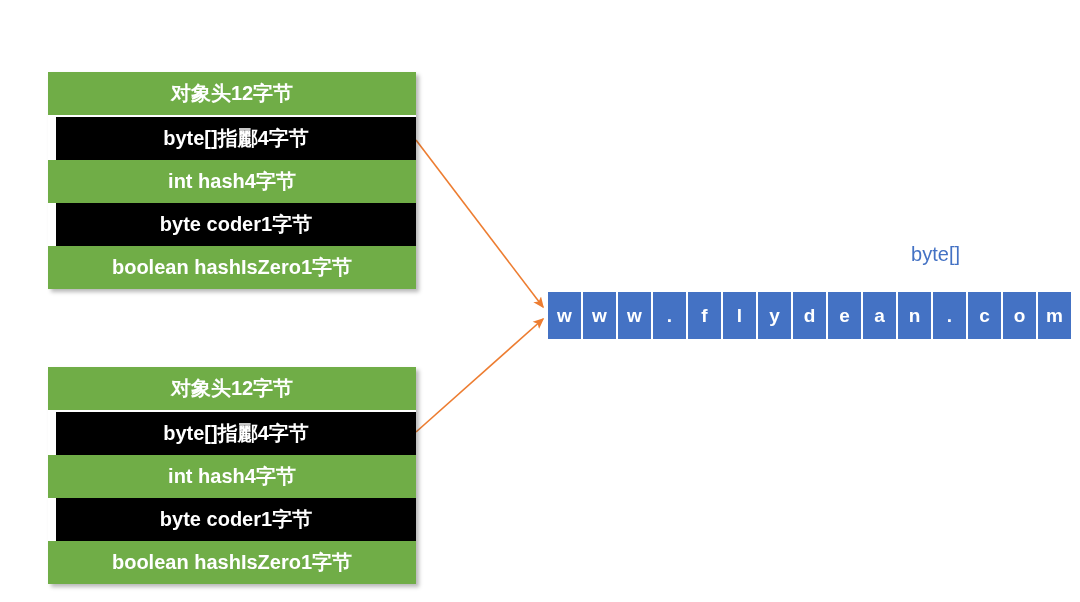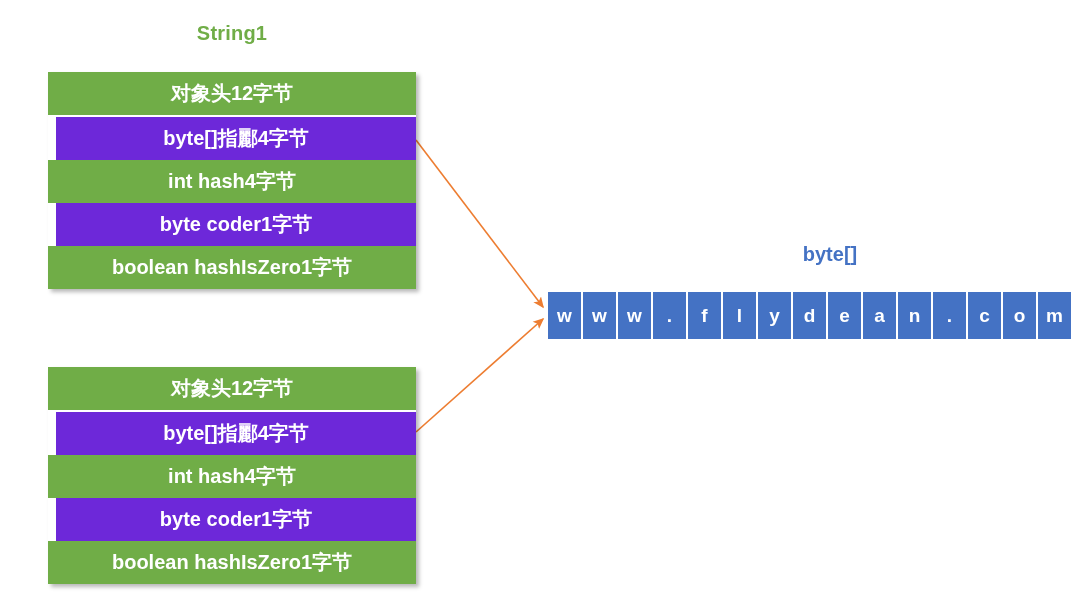--- a/index.html
+++ b/index.html
@@ -57,31 +57,31 @@
     height: 43px;
     line-height: 43px;
     text-align: center;
     color: #ffffff;
     font-size: 20px;
     font-weight: bold;
     white-space: nowrap;
     overflow: hidden;
   }
   .struct-row.shade-dark  { background: #70AD47; }
-  .struct-row.shade-light { background: #6d28d9; margin-left: 8px; }
+  .struct-row.shade-light { background: #000000; margin-left: 8px; }
   .struct-row.sep-top     { border-top: 2px solid #ffffff; }
 
   
   .array-title {
     position: absolute;
     font-size: 20px;
-    font-weight: bold;
+    font-weight: normal;
     color: #4472C4;
     white-space: nowrap;
-    text-align: center;
+    text-align: right;
   }
 
   .byte-array {
     position: absolute;
     left: 548px;
     top: 292px;
     display: flex;
     gap: 2px;
     z-index: 2;
   }
@@ -106,21 +106,20 @@
   <svg class="arrows-layer" viewBox="0 0 1080 602" width="1080" height="602">
     <defs>
       <marker id="arrowhead" markerWidth="7" markerHeight="7" refX="6" refY="3.2" orient="auto" markerUnits="strokeWidth">
         <path d="M0,0.2 L7,3.2 L0,6.2 L1.6,3.2 Z" fill="#ED7D31"></path>
       </marker>
     </defs>
     <line x1="416" y1="140" x2="543" y2="307" stroke="#ED7D31" stroke-width="1.6" marker-end="url(#arrowhead)"></line>
     <line x1="416" y1="432" x2="543" y2="319" stroke="#ED7D31" stroke-width="1.6" marker-end="url(#arrowhead)"></line>
   </svg>
 
-  <div class="struct-title" style="left:48px; top:22px; width:368px;">String1</div>
 
   <div class="struct-table" style="top:72px;">
     <div class="struct-row shade-dark">对象头12字节</div>
     <div class="struct-row shade-light sep-top">byte[]指酈4字节</div>
     <div class="struct-row shade-dark">int hash4字节</div>
     <div class="struct-row shade-light">byte coder1字节</div>
     <div class="struct-row shade-dark">boolean hashIsZero1字节</div>
   </div>
 
 

